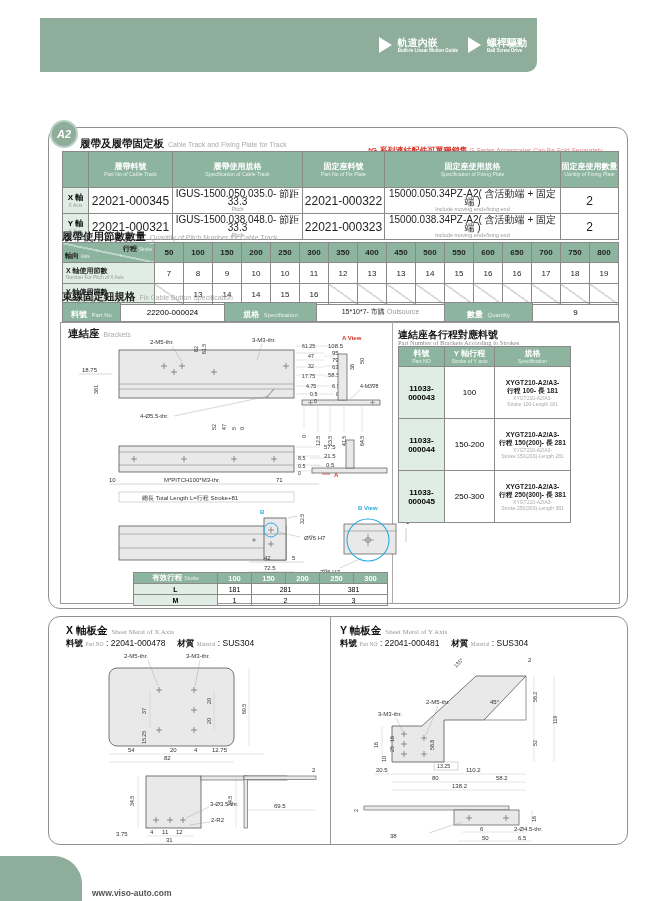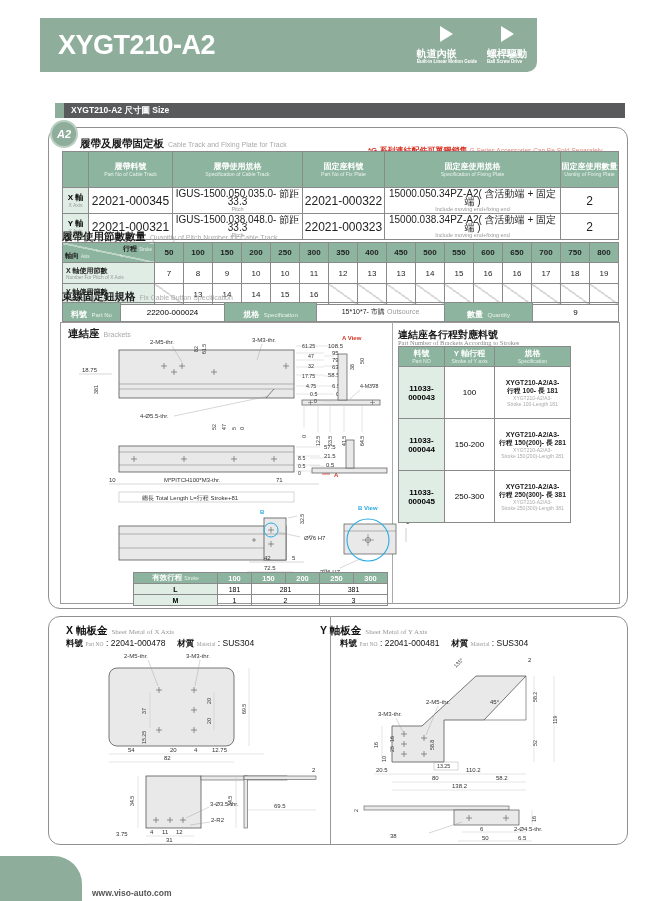--- a/index.html
+++ b/index.html
@@ -6,21 +6,21 @@
   body { font-family:"Liberation Sans", sans-serif; background:#fff; }
   #page { position:relative; width:650px; height:901px; background:#fff; overflow:hidden; }
   .abs { position:absolute; }
 
   
   .banner { left:40px; top:18px; width:497px; height:54px; background:#8EAD9B; color:#fff;
             display:flex; align-items:center; border-radius:0 0 10px 0; }
   .banner-title { margin-left:18px; font-size:27px; font-weight:bold; letter-spacing:-0.5px; }
   .banner-sub { margin-left:9px; font-size:19px; font-weight:normal; }
   .features { margin-left:auto; margin-right:10px; display:flex; gap:10px; }
-  .feature { display:flex; align-items:center; gap:6px;flex-direction:column; }
+  .feature { display:flex; align-items:center; gap:6px; }
   .tri { width:0; height:0; border-left:13px solid #fff; border-top:8px solid transparent; border-bottom:8px solid transparent; }
   .feat-zh { font-size:10px; font-weight:bold; line-height:11px; }
   .feat-en { font-size:4.5px; font-weight:bold; line-height:5px; }
 
   
   .secbar { left:55px; top:103px; width:570px; height:15px; background:#595A5C; color:#fff;
             display:flex; align-items:center; font-size:8.5px; font-weight:bold; }
   .secbar .sq { width:9px; height:15px; background:#8EAD9B; margin-right:7px; flex:0 0 auto; }
 
   
@@ -108,43 +108,38 @@
   .dim5 { font-size:5.3px; }
   .red { fill:#D63426; }
   .cyan { fill:#29ABE2; }
 </style>
 </head>
 <body>
 
 <div id="page">
 
   <div class="abs banner">
-    <span class="banner-title">XYGT210-A2</span>
     <div class="features">
       <div class="feature">
         <span class="tri"></span>
         <span>
           <span class="feat-zh" style="display:block">軌道內嵌</span>
           <span class="feat-en" style="display:block">Built-in Linear Motion Guide</span>
         </span>
       </div>
       <div class="feature">
         <span class="tri"></span>
         <span>
           <span class="feat-zh" style="display:block">螺桿驅動</span>
           <span class="feat-en" style="display:block">Ball Screw Drive</span>
         </span>
       </div>
     </div>
   </div>
 
-  <div class="abs secbar">
-    <span class="sq"></span>
-    <span>XYGT210-A2 尺寸圖 Size</span>
-  </div>
 
   <div class="abs box1"></div>
   <div class="abs badge">A2</div>
 
   <div class="abs stitle" style="left:80px; top:137px;">
     <span>履帶及履帶固定板</span><span class="en">Cable Track and Fixing Plate for Track</span>
   </div>
   <div class="abs" style="left:368px; top:139px;">
     <span class="note-zh">*G 系列連結配件可單獨銷售</span><span class="note-en">G Series Accessories Can Be Sold Separately.</span>
   </div>
@@ -598,21 +593,21 @@
     <text class="dim" x="102" y="78">31</text>
     <rect x="180" y="12" width="3.5" height="52" fill="#E9E9E9" stroke="#555" stroke-width="0.6"></rect>
     <rect x="180" y="12" width="72" height="3.5" fill="#E9E9E9" stroke="#555" stroke-width="0.6"></rect>
     <line x1="172" y1="12" x2="172" y2="64" stroke="#bbb" stroke-width="0.4"></line>
     <text class="dim5" x="168" y="42" transform="rotate(-90 168 42)">34.5</text>
     <line x1="184" y1="46" x2="252" y2="46" stroke="#bbb" stroke-width="0.4"></line>
     <text class="dim" x="210" y="44">69.5</text>
     <text class="dim" x="248" y="8">2</text>
   </svg>
 
-  <div class="abs sheet-title" style="left:320px; top:624px;">
+  <div class="abs sheet-title" style="left:340px; top:624px;">
     <span>Y 軸板金</span><span class="en">Sheet Metal of Y Axis</span>
   </div>
   <div class="abs partline" style="left:340px; top:638px;">
     <b>料號</b> <span class="sm">Part NO</span> <span>:</span>
     <span>22041-000481</span>&nbsp;&nbsp;&nbsp;&nbsp;
     <b>材質</b> <span class="sm">Material</span> <span>:</span>
     <span>SUS304</span>
   </div>
 
   <svg class="abs" style="left:334px; top:650px;" width="292" height="146" viewBox="0 0 292 146">

